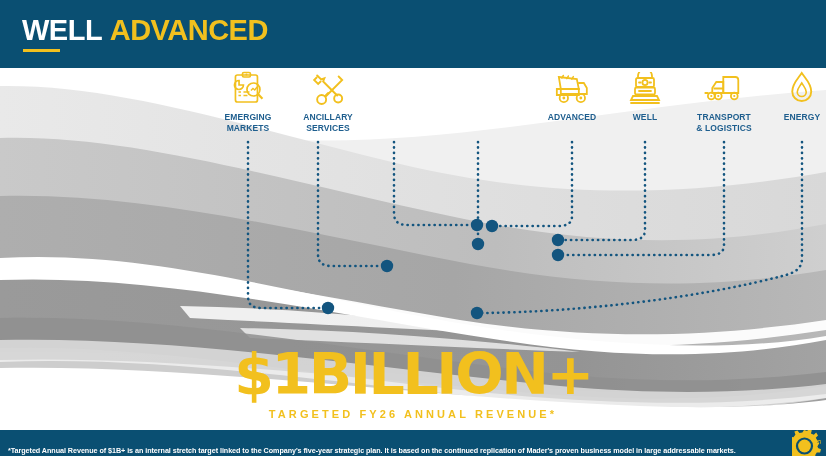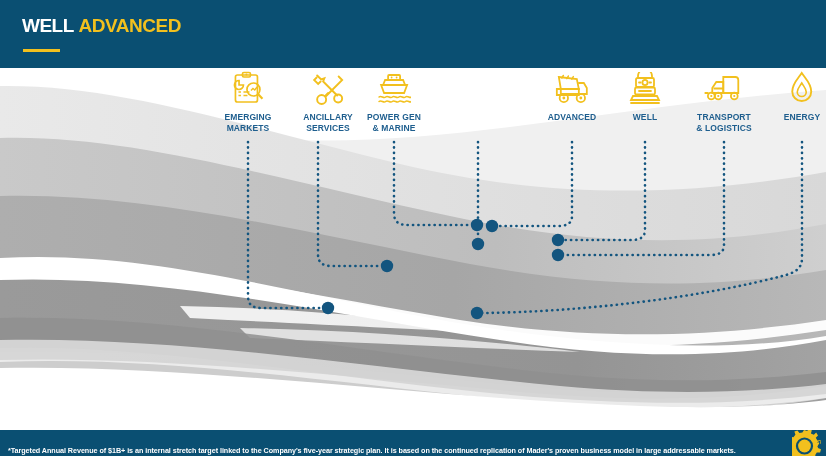--- a/index.html
+++ b/index.html
@@ -17,21 +17,21 @@
   }
 
   
   .header-bar {
     position: absolute; left: 0; top: 0;
     width: 826px; height: 68px;
     background: #0a4f72;
   }
   .header-title {
     position: absolute; left: 22px; top: 16px;
-    font-size: 19px; font-weight: 800;
+    font-size: 29px; font-weight: 800;
     letter-spacing: -0.5px;
     line-height: 1;
     white-space: nowrap;
   }
   .header-title .w1 { color: #ffffff; }
   .header-title .w2 { color: #f2c01e; }
   .header-rule {
     position: absolute; left: 23px; top: 49px;
     width: 37px; height: 3px;
     background: #f2c01e;
@@ -248,35 +248,20 @@
           <path d="M5.5 5.5 L3 8 l4 4 2.5 -2.5"></path>
           <path d="M27.5 4.5 l3.5 3.5 -16 16"></path>
           <circle cx="10.5" cy="27.5" r="4.5"></circle>
           <path d="M13.8 24.2 L17 21"></path>
         </svg>
       </div>
       <div class="cat-label">ANCILLARY
 SERVICES</div>
     </div>
 
-    <div class="cat" style="left:394px;">
-      <div class="cat-icon">
-        <svg width="34" height="34" viewBox="0 0 34 34" fill="none" stroke="#f2c01e" stroke-width="1.8" stroke-linecap="round">
-          <rect x="11" y="3" width="12" height="5" rx="1"></rect>
-          <circle cx="14.5" cy="5.5" r="0.9" fill="#f2c01e" stroke="none"></circle>
-          <circle cx="19.5" cy="5.5" r="0.9" fill="#f2c01e" stroke="none"></circle>
-          <path d="M8 8h18l2 5H6z"></path>
-          <path d="M4 13h26l-3 8H7z"></path>
-          <path d="M2 25c2.2-2 4.4 2 6.6 0s4.4 2 6.6 0 4.4 2 6.6 0 4.4 2 6.6 0 4.4 2 5.6 0" stroke-width="1.6"></path>
-          <path d="M2 29.5c2.2-2 4.4 2 6.6 0s4.4 2 6.6 0 4.4 2 6.6 0 4.4 2 6.6 0 4.4 2 5.6 0" stroke-width="1.6"></path>
-        </svg>
-      </div>
-      <div class="cat-label">POWER GEN
-&amp; MARINE</div>
-    </div>
 
 
     <div class="cat" style="left:572px;">
       <div class="cat-icon">
         <svg width="38" height="32" viewBox="0 0 38 32" fill="none" stroke="#f2c01e" stroke-width="1.8" stroke-linecap="round">
           <path d="M6 4l18 2 2 10H8z"></path>
           <line x1="9" y1="5" x2="10.5" y2="2.5" stroke-width="1.5"></line>
           <line x1="14" y1="5.6" x2="15.5" y2="3" stroke-width="1.5"></line>
           <line x1="19" y1="6.2" x2="20.5" y2="3.6" stroke-width="1.5"></line>
           <path d="M26 10h5l3 5v6H8v-5"></path>
@@ -331,20 +316,24 @@
         <svg width="26" height="36" viewBox="0 0 26 36" fill="none" stroke="#f2c01e" stroke-width="1.9" stroke-linecap="round">
           <path d="M13 2C9 8 3.5 12.5 3.5 20.5A9.5 9.5 0 0 0 22.5 20.5C22.5 12.5 17 8 13 2z"></path>
           <path d="M13 12c-2 3.5-4.5 5.5-4.5 9a4.5 4.5 0 0 0 9 0c0-3.5-2.5-5.5-4.5-9z" stroke-width="1.6"></path>
         </svg>
       </div>
       <div class="cat-label">ENERGY</div>
     </div>
 
   </div>
 
+  <div class="headline-wrap">
+    <div class="headline">$1BILLION+</div>
+    <div class="subheadline">TARGETED FY26 ANNUAL REVENUE*</div>
+  </div>
 
   <div class="footer-bar"></div>
   <div class="footer-text">*Targeted Annual Revenue of $1B+ is an internal stretch target linked to the Company's five-year strategic plan. It is based on the continued replication of Mader's proven business model in large addressable markets.</div>
   <div class="footer-logo">
     <svg width="34" height="26" viewBox="0 0 34 26" xmlns="http://www.w3.org/2000/svg">
       <g transform="translate(12,13)">
         <path fill="#f2c01e" d="M0,-13 L3.2,-12.1 L5.1,-14.6 L7.8,-12.6 L6.9,-9.5 L9.8,-8.3 L12.2,-10.4 L14,-7.5 L11.8,-5.2 L13.3,-2.4 L16.6,-2.8 L17.1,0.6 L13.9,1.8 L13.9,4.9 L17,6.3 L16.1,9.6 L12.8,9.6 L11.1,12.3 L13,14.9 L10.3,17 L7.7,15 L5,16.4 L4.8,19.8 L1.4,20 L0.3,16.8 L-2.8,16.6 L-4.4,19.5 L-7.4,18.2 L-7,14.9 L-9.6,13.2 L-12.6,14.6 L-14.3,11.7 L-11.9,9.4 L-12.8,6.4 L-16.1,5.8 L-16,2.4 L-12.8,1.4 L-12.5,-1.7 L-15.3,-3.5 L-13.8,-6.5 L-10.6,-5.8 L-8.6,-8.2 L-9.6,-11.4 L-6.5,-12.6 L-4.6,-9.9 L-1.6,-10.5 Z"></path>
         <circle cx="0.5" cy="3" r="8.6" fill="#0a4f72"></circle>
         <circle cx="0.5" cy="3" r="6.4" fill="#f2c01e"></circle>
       </g>

